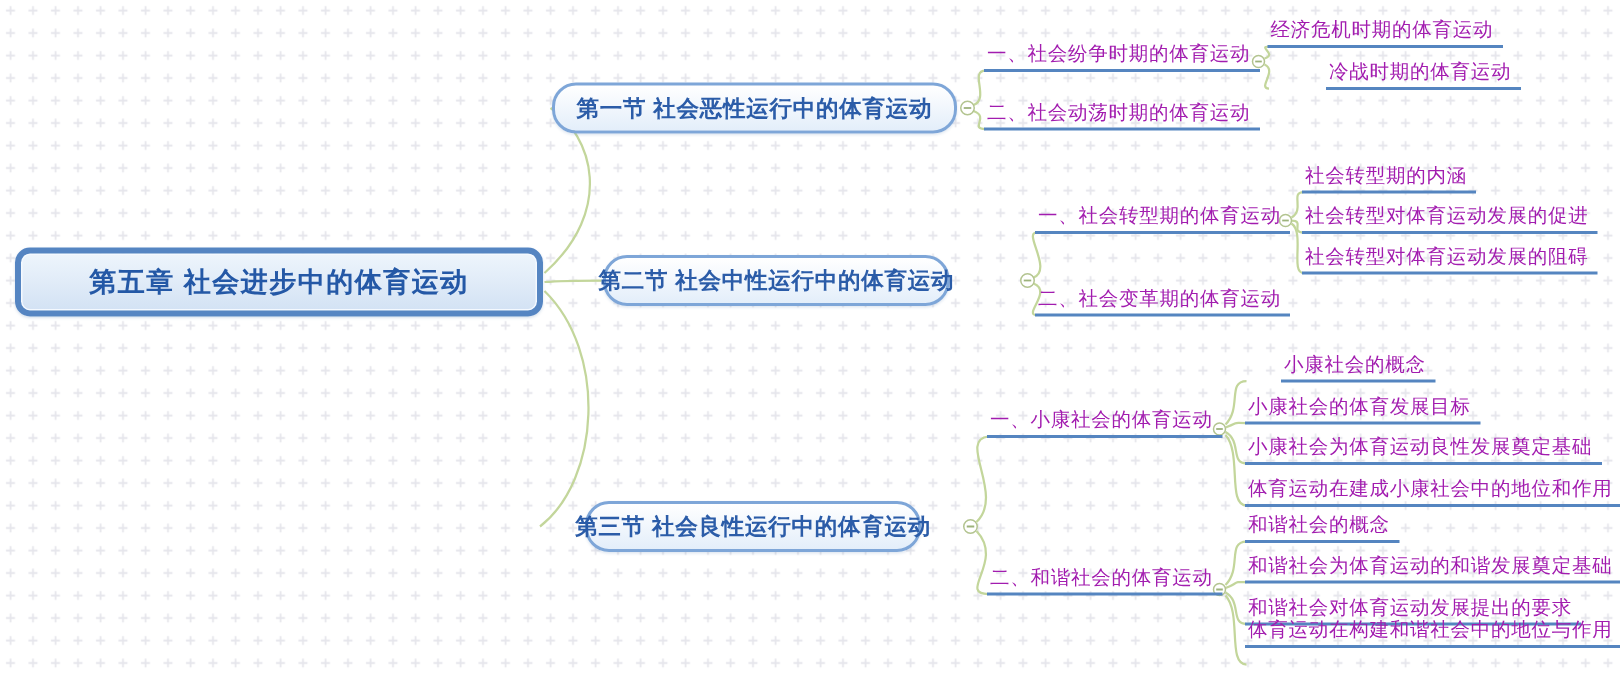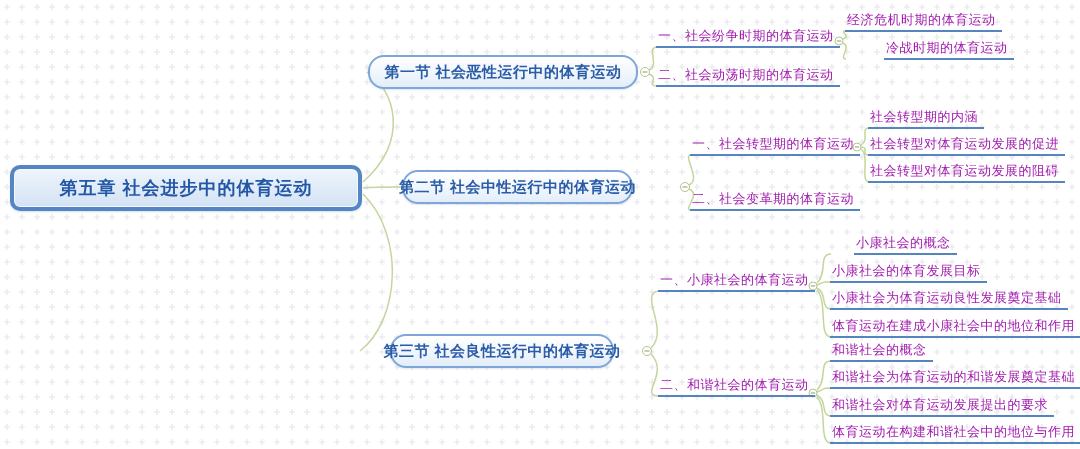--- a/index.html
+++ b/index.html
@@ -148,15 +148,15 @@
 
   <div class="line-node" style="left:658px;top:271px;">一、小康社会的体育运动</div>
   <div class="line-node" style="left:830px;top:234px;margin-left:24px;">小康社会的概念</div>
   <div class="line-node" style="left:830px;top:262px;">小康社会的体育发展目标</div>
   <div class="line-node" style="left:830px;top:289px;">小康社会为体育运动良性发展奠定基础</div>
   <div class="line-node" style="left:830px;top:317px;">体育运动在建成小康社会中的地位和作用</div>
   <div class="line-node" style="left:658px;top:376px;">二、和谐社会的体育运动</div>
   <div class="line-node" style="left:830px;top:341px;">和谐社会的概念</div>
   <div class="line-node" style="left:830px;top:368px;">和谐社会为体育运动的和谐发展奠定基础</div>
   <div class="line-node" style="left:830px;top:396px;">和谐社会对体育运动发展提出的要求</div>
-  <div class="line-node" style="left:830px;top:423px;">体育运动在构建和谐社会中的地位与作用</div>
+  <div class="line-node" style="left:830px;top:411px;">体育运动在构建和谐社会中的地位与作用</div>
 
 </div>
 
 </body></html>

